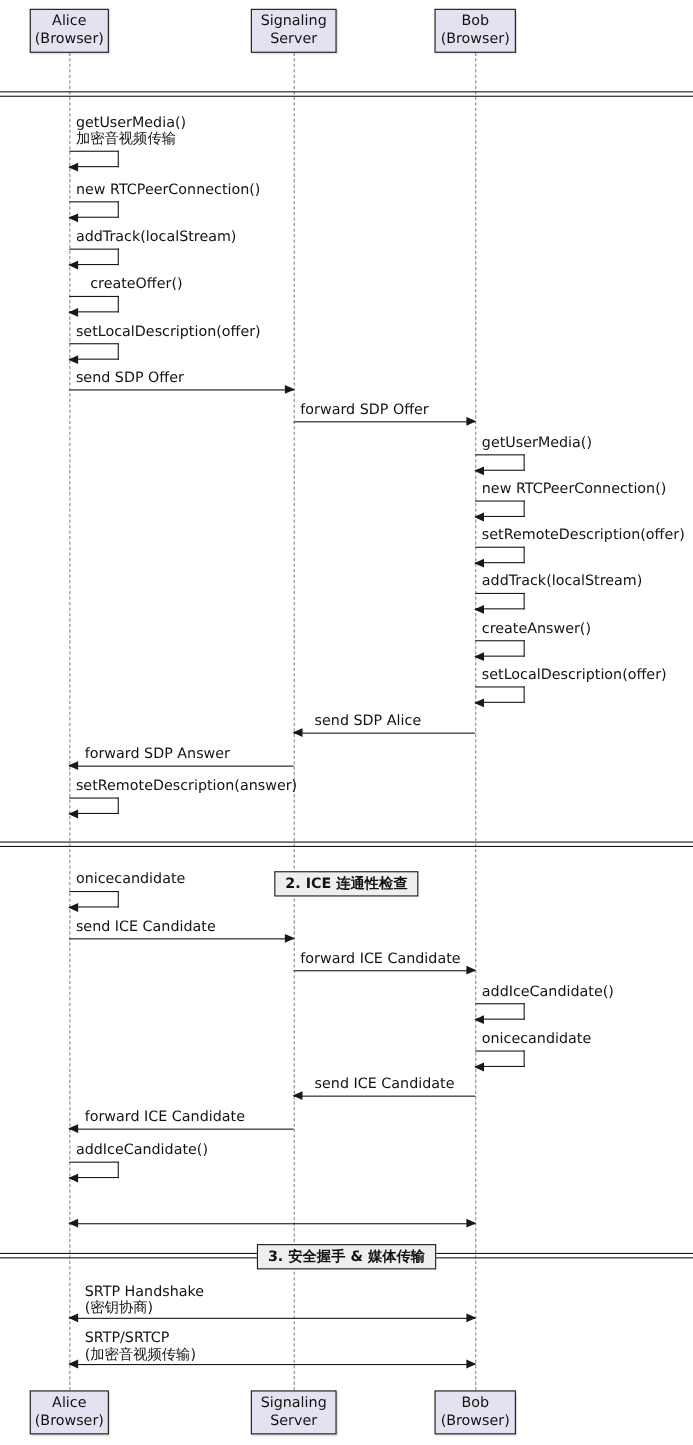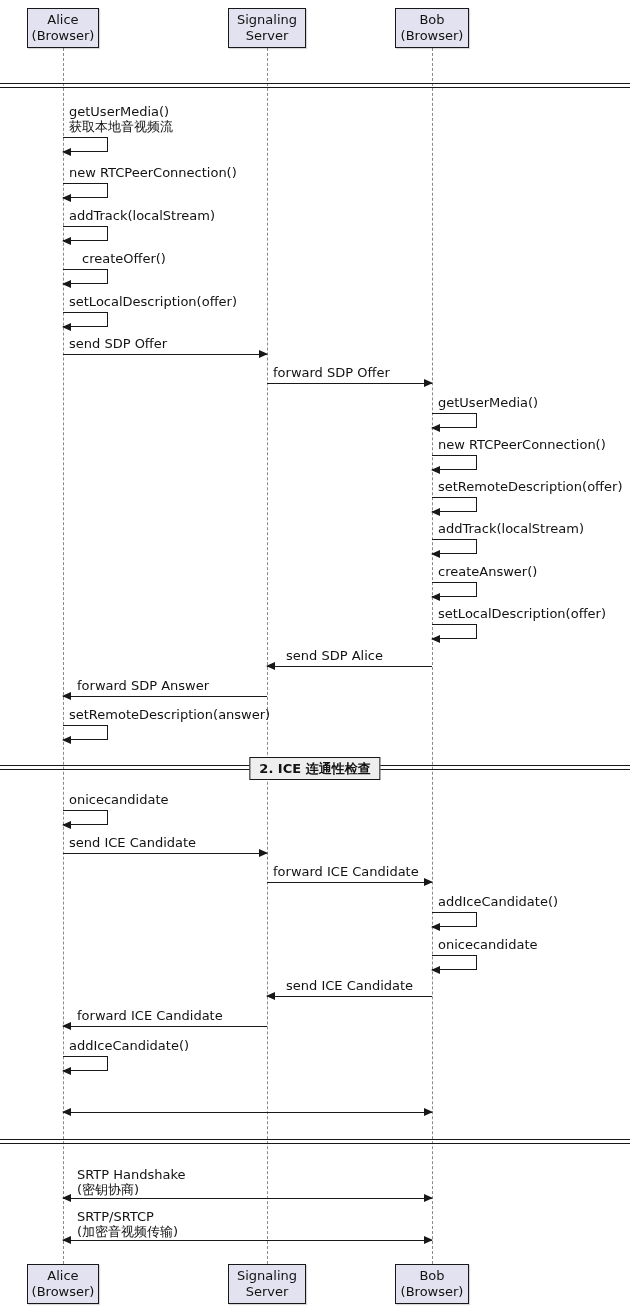--- a/index.html
+++ b/index.html
@@ -67,22 +67,23 @@
 <body>
 
 <div id="diagram">
 
   <div class="lifeline" style="left:63px"></div>
   <div class="lifeline" style="left:267px"></div>
   <div class="lifeline" style="left:432px"></div>
 
   <div class="divider-lines" style="top:83px"></div>
   <div class="divider-lines" style="top:765px"></div>
-  <div class="divider-label" style="top:757px">2. ICE 连通性检查</div>
+  <div class="divider-label" style="top:792px">2. ICE 连通性检查</div>
   <div class="divider-lines" style="top:1139px"></div>
+  <div class="divider-label" style="top:1131px">3. 安全握手 &amp; 媒体传输</div>
 
   <div class="participant" style="left:27px;top:8px;width:72px">
     <div>Alice</div>
     <div>(Browser)</div>
   </div>
   <div class="participant" style="left:228px;top:8px;width:78px">
     <div>Signaling</div>
     <div>Server</div>
   </div>
   <div class="participant" style="left:395px;top:8px;width:74px">
@@ -98,21 +99,21 @@
     <div>Signaling</div>
     <div>Server</div>
   </div>
   <div class="participant" style="left:395px;top:1264px;width:74px">
     <div>Bob</div>
     <div>(Browser)</div>
   </div>
 
   <div class="msg-label" style="left:69px;top:104px">
     <div>getUserMedia()</div>
-    <div>获取本地音视频流</div>
+    <div>加密音视频传输</div>
   </div>
   <div class="self-arrow" style="left:63px;top:137px"></div>
 
   <div class="msg-label" style="left:69px;top:165px">new RTCPeerConnection()</div>
   <div class="self-arrow" style="left:63px;top:183px"></div>
 
   <div class="msg-label" style="left:69px;top:208px">addTrack(localStream)</div>
   <div class="self-arrow" style="left:63px;top:226px"></div>
 
   <div class="msg-label" style="left:82px;top:251px">createOffer()</div>

